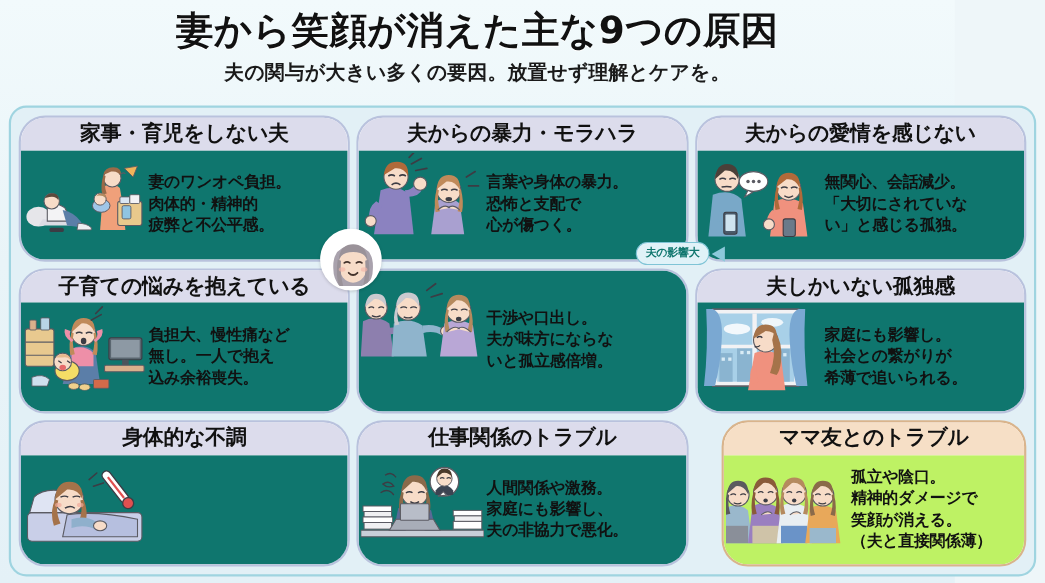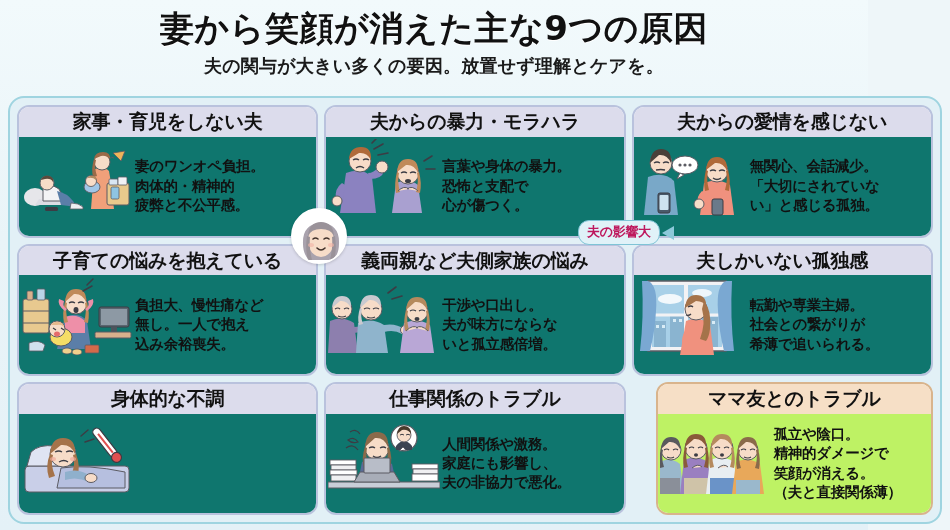--- a/index.html
+++ b/index.html
@@ -59,21 +59,21 @@
     grid-template-rows: 1fr 1fr 1fr;
     gap: 6px;
     width: 100%;
     height: 100%;
   }
 
   
   .card {
     position: relative;
     border: 2px solid #b9c2dd;
-    border-radius: 12px;
+    border-radius: 24px;
     background: #ffffff;
     overflow: hidden;
     display: flex;
     flex-direction: column;
   }
   .card.accent {
     border-color: #d9b48c;
     margin-left: 24px;
   }
 
@@ -142,23 +142,23 @@
     left: 578px;
     top: 220px;
     z-index: 40;
     display: flex;
     align-items: center;
   }
   .badge {
     background: #e0f2f8;
     border: 1.6px solid #7fc4d6;
     border-radius: 11px;
-    font-size: 13px;
+    font-size: 10px;
     font-weight: bold;
-    color: #be185d;
+    color: #0f766e;
     padding: 2px 8px 3px;
     white-space: nowrap;
     letter-spacing: -0.3px;
   }
   .badge-arrow {
     margin-left: 2px;
     width: 0; height: 0;
     border-top: 7px solid transparent;
     border-bottom: 7px solid transparent;
     border-right: 12px solid #8cc9da;
@@ -316,21 +316,20 @@
       <rect x="64" y="68" width="14" height="8" rx="1" fill="#d46a4a" stroke="#5b5b63" stroke-width="0.8"></rect>
     </svg></div>
             <div class="desc">
               <span class="line">負担大、慢性痛など</span>
               <span class="line">無し。一人で抱え</span>
               <span class="line">込み余裕喪失。</span>
             </div>
           </div>
         </div>
         <div class="card">
-          <div class="card-header">義両親など夫側家族の悩み</div>
           <div class="card-body">
             <div class="illus">
     <svg viewBox="0 0 112 78" width="112" height="78">
       <path d="M2 44 Q14 38 26 46 L30 76 L0 76Z" fill="#8d7fae"></path>
       <circle cx="14" cy="32" r="10" fill="#f7dcc8" stroke="#5b5b63" stroke-width="1"></circle>
       <path d="M4 31 Q5 19 14 19 Q24 19 23 31 Q19 23 12 24Z" fill="#c9c9cf"></path>
       <path d="M7 32 q3 -2 5 0 M16 32 q3 -2 5 0" stroke="#3c3c44" stroke-width="1.2" fill="none"></path>
       <path d="M10 39 q4 2 8 0" stroke="#3c3c44" stroke-width="1.2" fill="none"></path>
       <path d="M26 50 Q38 48 46 54 L44 58 Q36 54 26 56Z" fill="#8d7fae"></path>
       <circle cx="47" cy="55" r="4" fill="#f7dcc8" stroke="#5b5b63" stroke-width="1"></circle>
@@ -384,21 +383,21 @@
       <path d="M90 4 Q80 8 82 34 Q83 54 88 74 L98 74 Q94 40 96 4Z" fill="#7aa8d2"></path>
       <path d="M50 44 Q64 38 74 48 L78 78 L44 78Z" fill="#f0917e"></path>
       <circle cx="60" cy="32" r="11" fill="#f7dcc8" stroke="#5b5b63" stroke-width="1"></circle>
       <path d="M49 31 Q50 18 60 18 Q71 18 70 30 Q68 24 60 24Z" fill="#a5734a"></path>
       <path d="M68 24 Q76 34 74 52 Q73 60 70 64 L64 62 Q70 46 66 32Z" fill="#a5734a"></path>
       <path d="M52 30 q3 -2 5 0" stroke="#3c3c44" stroke-width="1.3" fill="none"></path>
       <path d="M50 38 q3 1 5 -1" stroke="#3c3c44" stroke-width="1.2" fill="none"></path>
       <path d="M48 56 Q44 64 48 72 L54 70 Q50 62 52 56Z" fill="#f0917e"></path>
     </svg></div>
             <div class="desc">
-              <span class="line">転勤や専業主婦。</span>
+              <span class="line">家庭にも影響し。</span>
               <span class="line">社会との繋がりが</span>
               <span class="line">希薄で追いられる。</span>
             </div>
           </div>
         </div>
         <div class="card">
           <div class="card-header">身体的な不調</div>
           <div class="card-body">
             <div class="illus">
     <svg viewBox="0 0 112 78" width="112" height="78">

